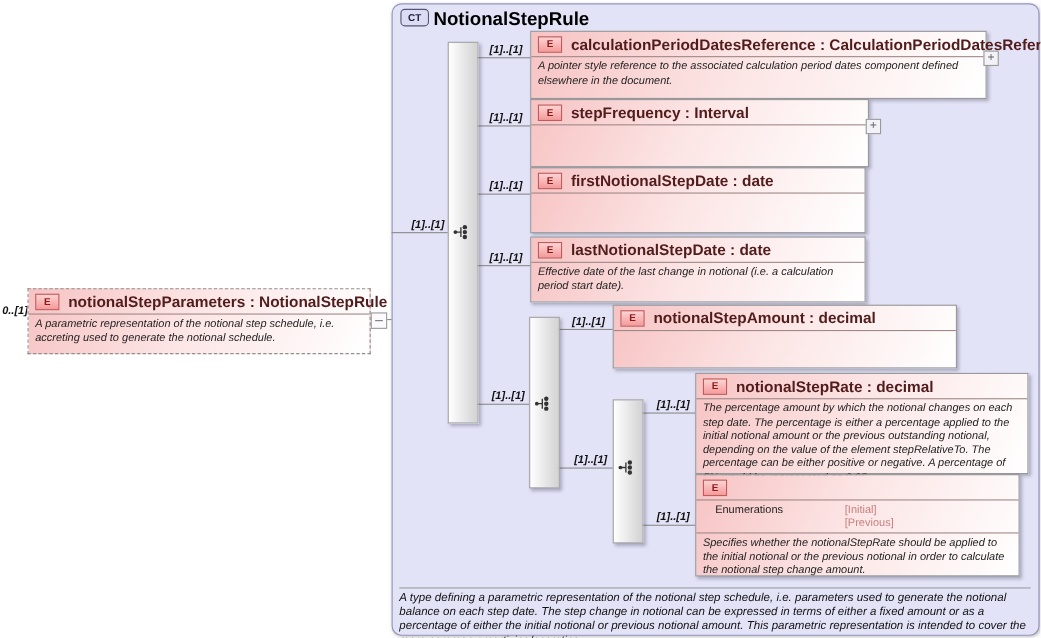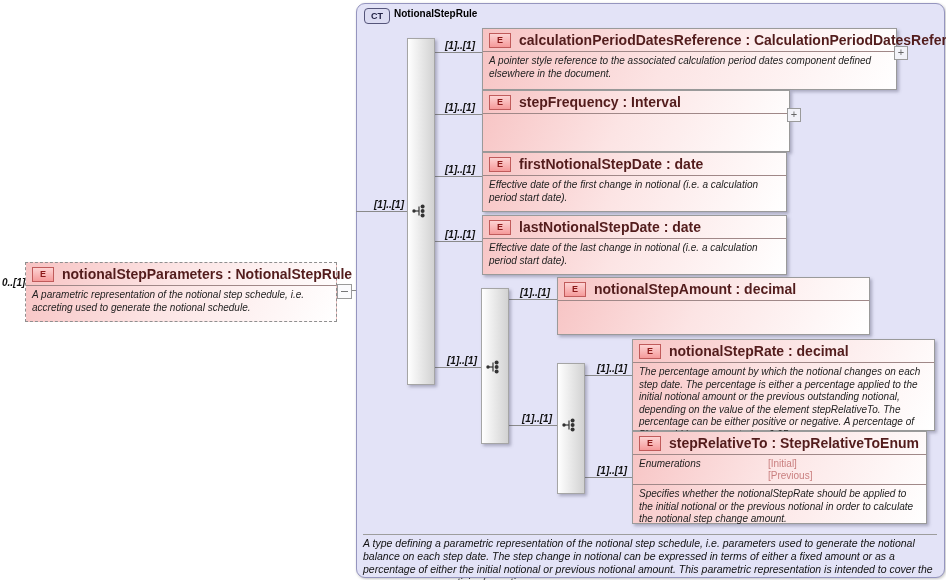--- a/index.html
+++ b/index.html
@@ -5,36 +5,36 @@
   html,body{margin:0;padding:0;background:#ffffff;font-family:"Liberation Sans",sans-serif;}
   #canvas{position:relative;width:946px;height:580px;background:#ffffff;overflow:hidden;}
 
   
   .ct-box{position:absolute;left:356px;top:3px;width:587px;height:573px;
     background:#e3e3f7;border:1px solid #9595bf;border-radius:9px;
     box-shadow:1px 1px 3px rgba(0,0,0,0.25);}
   .ct-badge{position:absolute;left:364px;top:8px;width:24px;height:14px;line-height:14px;
     background:#dcdcf2;border:1px solid #55557a;border-radius:4px;color:#222244;
     font-size:9px;font-weight:bold;text-align:center;}
-  .ct-title{position:absolute;left:394px;top:8px;font-size:10px;font-weight:bold;color:#000;}
+  .ct-title{position:absolute;left:394px;top:8px;font-size:17px;font-weight:bold;color:#000;}
 
   
   .el{position:absolute;border:1px solid #9a9a9a;
     background:linear-gradient(115deg,#f7c3c3 0%,#fce4e4 45%,#ffffff 100%);
     box-shadow:2px 2px 3px rgba(60,60,90,0.35);}
   .el.dashed{border:1px dashed #8f8f8f;box-shadow:none;}
   .el-head{height:22px;display:flex;align-items:center;gap:8px;padding-left:6px;
     border-bottom:1px solid #a08888;}
   .ebadge{width:20px;height:13px;line-height:13px;text-align:center;flex:0 0 auto;
     background:linear-gradient(180deg,#fdd3d3,#f59a9a);border:1px solid #c05b5b;
     color:#8b1a1a;font-size:9px;font-weight:bold;}
   .el-label{font-size:14px;font-weight:bold;color:#521c1c;white-space:nowrap;}
   .el-desc{padding:3px 6px 2px 6px;font-size:10px;font-style:italic;color:#222;line-height:12.5px;}
   .enum-row{display:flex;padding:3px 6px 2px 6px;border-bottom:1px solid #a08888;}
-  .enum-label{font-size:10px;font-style:italic;color:#222;width:84px;flex:0 0 auto;}
+  .enum-label{font-size:10px;color:#222;width:84px;flex:0 0 auto;text-align:center;}
   .enum-vals{font-size:10px;color:#c97f7f;line-height:12px;padding-left:45px;}
 
   
   .bar{position:absolute;width:26px;background:linear-gradient(to right,#ffffff,#d2d2d2);
     border:1px solid #a5a5a5;box-shadow:2px 2px 3px rgba(60,60,90,0.35);}
   .comp-icon{position:absolute;width:16px;height:16px;}
 
   
   .hline{position:absolute;height:1px;background:#8a8a8a;}
   .card{position:absolute;font-size:10px;font-style:italic;font-weight:bold;color:#111;text-align:right;}
@@ -138,21 +138,20 @@
       <span class="el-label">stepFrequency : Interval</span>
     </div>
   </div>
   <div class="plusbox" style="left:787px;top:108px;">+</div>
 
   <div class="el" style="left:482px;top:152px;width:303px;height:58px;">
     <div class="el-head">
       <span class="ebadge">E</span>
       <span class="el-label">firstNotionalStepDate : date</span>
     </div>
-    <div class="el-desc">Effective date of the first change in notional (i.e. a calculation period start date).</div>
   </div>
 
   <div class="el" style="left:482px;top:215px;width:303px;height:58px;">
     <div class="el-head">
       <span class="ebadge">E</span>
       <span class="el-label">lastNotionalStepDate : date</span>
     </div>
     <div class="el-desc">Effective date of the last change in notional (i.e. a calculation period start date).</div>
   </div>
 
@@ -167,21 +166,20 @@
     <div class="el-head">
       <span class="ebadge">E</span>
       <span class="el-label">notionalStepRate : decimal</span>
     </div>
     <div class="el-desc">The percentage amount by which the notional changes on each step date. The percentage is either a percentage applied to the initial notional amount or the previous outstanding notional, depending on the value of the element stepRelativeTo. The percentage can be either positive or negative. A percentage of 5% would be represented as 0.05.</div>
   </div>
 
   <div class="el" style="left:632px;top:431px;width:293px;height:91px;">
     <div class="el-head">
       <span class="ebadge">E</span>
-      <span class="el-label">stepRelativeTo : StepRelativeToEnum</span>
     </div>
     <div class="enum-row">
       <span class="enum-label">Enumerations</span>
       <span class="enum-vals">
         <div>[Initial]</div>
         <div>[Previous]</div>
       </span>
     </div>
     <div class="el-desc">Specifies whether the notionalStepRate should be applied to the initial notional or the previous notional in order to calculate the notional step change amount.</div>
   </div>

